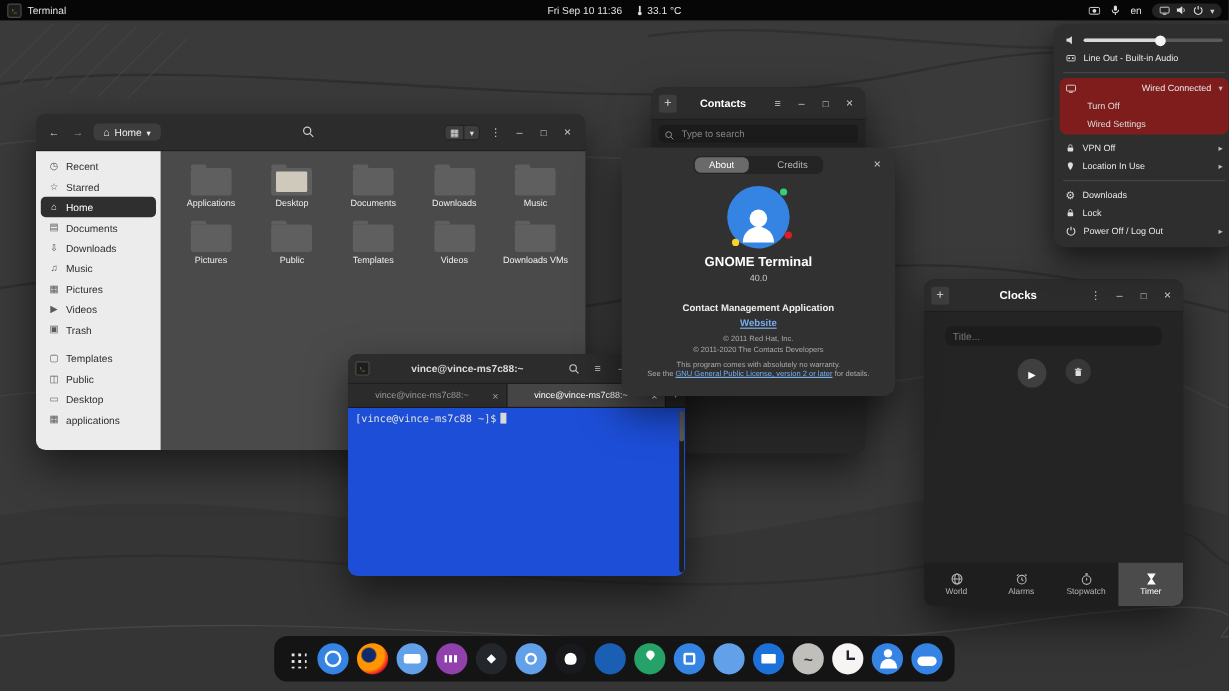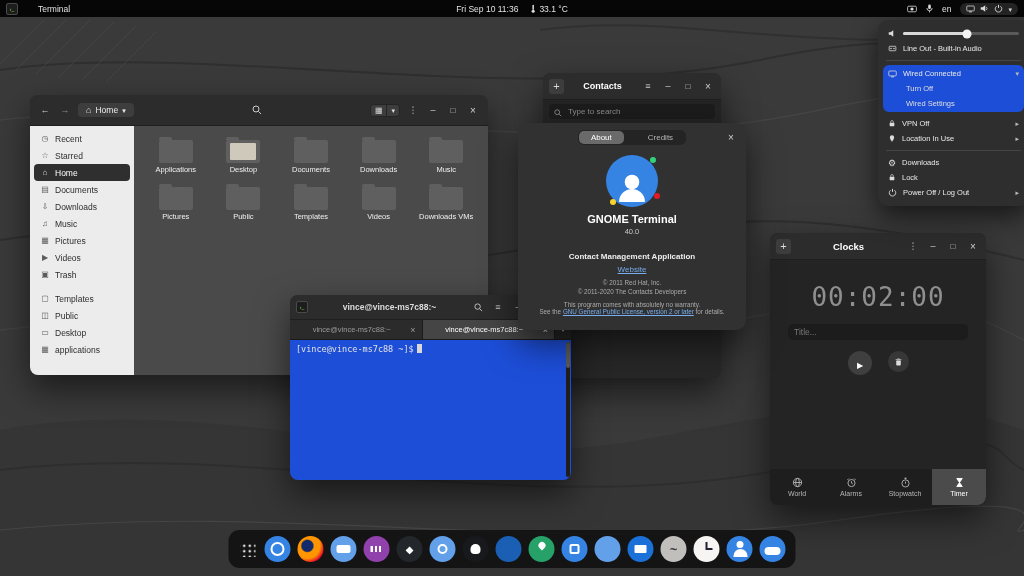--- a/index.html
+++ b/index.html
@@ -3,21 +3,21 @@
 <meta charset="utf-8">
 <style>
   html,body{margin:0;padding:0;background:#222;}
   .stage{position:relative;width:1024px;height:576px;background:#3a3a3a;overflow:hidden;
          font-family:"Liberation Sans",sans-serif;color:#e8e8e8;}
   svg.bgart{position:absolute;inset:0;z-index:0;}
 
   
   .topbar{position:absolute;top:0;left:0;right:0;height:17px;background:#060606;z-index:40;
           display:flex;align-items:center;padding:0 6px;font-size:8.5px;color:#e3e3e3;}
-  .tb-left{display:flex;align-items:center;gap:20px;}
+  .tb-left{display:flex;align-items:center;gap:5px;}
   .tb-appicon{width:10px;height:10px;background:#1d1d1d;border:1px solid #4a4a4a;border-radius:2px;
               font-size:5px;color:#8ae234;display:flex;align-items:center;justify-content:center;}
   .tb-appicon::before{content:"›_";}
   .tb-center{position:absolute;left:50%;transform:translateX(-50%);display:flex;gap:12px;align-items:center;height:17px;}
   .tb-temp{display:flex;align-items:center;gap:3px;}
   .tb-right{margin-left:auto;display:flex;align-items:center;gap:9px;}
   .tb-pill{display:flex;align-items:center;gap:5px;background:#232323;border-radius:9px;padding:1px 6px;}
   .chev::before{content:"▾";font-size:7px;color:#cfcfcf;}
 
   
@@ -98,21 +98,21 @@
   .about-body{display:flex;flex-direction:column;align-items:center;text-align:center;}
   .avatar{position:relative;width:52px;height:52px;border-radius:50%;background:#3584e4;
           display:flex;align-items:flex-end;justify-content:center;margin:4px 0 6px;}
   .dot{position:absolute;width:6px;height:6px;border-radius:50%;}
   .dot.g{background:#33d17a;top:2px;right:2px;}
   .dot.r{background:#e01b24;bottom:8px;right:-2px;}
   .dot.y{background:#f6d32d;bottom:2px;left:4px;}
   .a-name{font-size:11px;font-weight:bold;color:#fff;}
   .a-ver{font-size:7.5px;color:#c9c9c9;margin-top:2px;}
   .a-desc{font-size:8px;color:#ededed;margin-top:16px;font-weight:bold;}
-  .a-web{font-size:8px;color:#78aeed;text-decoration:underline;margin-top:4px;}
+  .a-web{font-size:8px;color:#78aeed;text-decoration:underline;margin-top:4px;font-weight:bold;}
   .a-copy{font-size:6.3px;color:#ababab;margin-top:5px;line-height:1.35;}
   .a-warr{font-size:6.3px;color:#ababab;margin-top:5px;width:200px;}
   .a-lic{font-size:6.3px;color:#ababab;width:204px;line-height:1.3;}
   .a-lic .lk{color:#78aeed;text-decoration:underline;}
 
   
   .clocks{left:770px;top:233px;width:216px;height:272px;z-index:4;background:#242424;}
   .clocks .hbar{height:26px;padding:0 6px;background:#2c2c2c;}
   .k-title{flex:1;text-align:center;font-weight:bold;font-size:9.5px;color:#fff;}
   .timer-time{margin-top:22px;text-align:center;font-family:"DejaVu Sans Mono",monospace;
@@ -133,21 +133,21 @@
   
   .pop{position:absolute;left:878px;top:20px;width:141px;z-index:38;background:#2e2e2e;border-radius:10px;
        box-shadow:0 10px 26px rgba(0,0,0,.6);padding:6px 5px;font-size:7.5px;color:#e8e8e8;}
   .prow{display:flex;align-items:center;gap:6px;height:15px;padding:0 5px;border-radius:5px;}
   .prow .grow{flex:1;}
   .arr-r::before{content:"▸";font-size:7px;color:#bbb;}
   .arr-d::before{content:"▾";font-size:7px;color:#bbb;}
   .vtrack{position:relative;flex:1;height:3px;background:#5a5a5a;border-radius:2px;}
   .vfill{position:absolute;left:0;top:0;bottom:0;width:55%;background:#d9d9d9;border-radius:2px;}
   .vknob{position:absolute;left:55%;top:50%;transform:translate(-50%,-50%);width:9px;height:9px;background:#f4f4f4;border-radius:50%;}
-  .netbox{background:#1d4ed8;border-radius:6px;margin:4px 0;padding:1px 0;}
+  .netbox{background:#7f1d1d;border-radius:6px;margin:4px 0;padding:1px 0;text-align:right;}
   .sub{padding-left:23px;color:#dedede;}
   .pdiv{height:1px;background:#454545;margin:4px 3px;}
   .gear::before{content:"⚙";font-size:9px;color:#ddd;}
 
   
   .dock{position:absolute;left:50%;transform:translateX(-50%);bottom:8px;height:38px;z-index:36;
         background:rgba(16,16,16,.88);border-radius:11px;display:flex;align-items:center;gap:7px;padding:0 10px;}
   .dicon{width:26px;height:26px;border-radius:50%;position:relative;flex:0 0 auto;}
   .d-grid{width:15px;height:15px;border-radius:0;margin:0 2px;
           background-image:radial-gradient(circle,#e6e6e6 1.3px,transparent 1.5px);
@@ -478,21 +478,20 @@
 
   <div class="win clocks">
     <div class="hbar">
       <span class="sqbtn g-plus"></span>
       <span class="k-title">Clocks</span>
       <span class="wb g-menu"></span>
       <span class="wb min"></span>
       <span class="wb max"></span>
       <span class="wb close"></span>
     </div>
-    <div class="timer-time">00:02:00</div>
     <input class="timer-input" placeholder="Title..." style="">
     <div class="timer-btns">
       <span class="cirbtn">
           <span class="play"></span>
         </span>
       <span class="cirbtn small">
         <svg width="9" height="10" viewBox="0 0 12 12">
             <rect x="3" y="4" width="6" height="6.5" rx="1" fill="#ddd"></rect>
             <rect x="2.2" y="2.5" width="7.6" height="1.1" fill="#ddd"></rect>
             <rect x="4.7" y="1.4" width="2.6" height="1" fill="#ddd"></rect>

